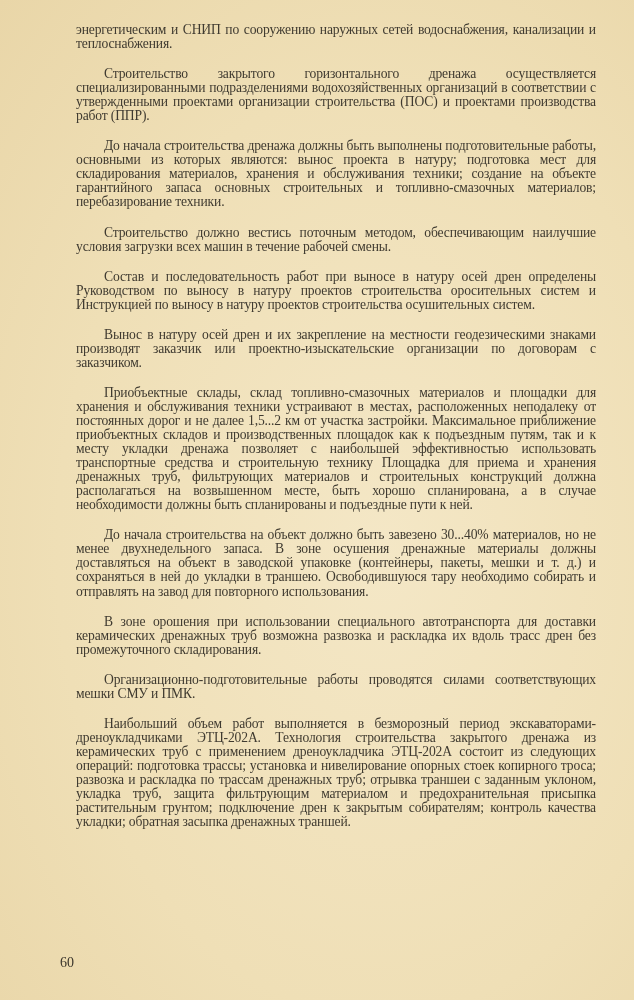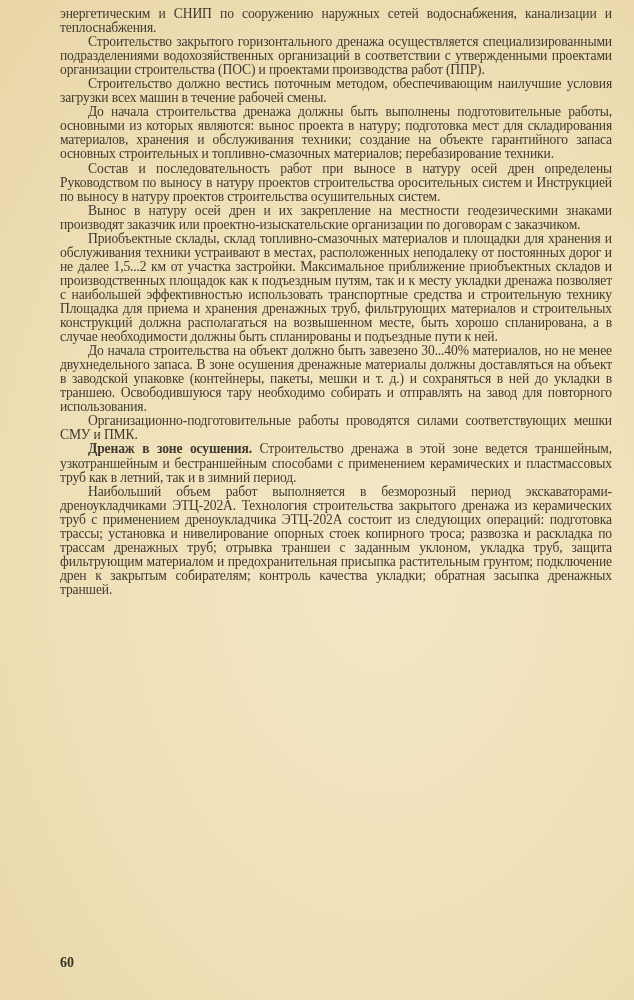--- a/index.html
+++ b/index.html
@@ -11,38 +11,38 @@
     color: #3f3a30;
     position: relative;
   }
   .page {
     position: absolute; left: 60px; top: 7px; width: 552px;
     font-size: 12.3px; line-height: 14.05px;
     text-align: justify; letter-spacing: -0.15px;
     font-family: "Liberation Serif", serif;
     font-size: 13.6px;
   }
-  .page p { margin: 0; text-indent: 28px; }
+  .page p { margin: 16px; text-indent: 28px; }
   .page p.cont { text-indent: 0; }
   .page b { font-weight: bold; }
   .page-number {
     position: absolute; left: 60px; top: 955px;
-    font-family: "Liberation Serif", serif; font-weight: bold; font-size: 14px; color: #3a352b;
+    font-family: "Liberation Serif", serif; font-weight: normal; font-size: 14px; color: #3a352b;
   }
 </style>
 </head>
 <body>
 
 <div class="page">
   <p class="cont">энергетическим и СНИП по сооружению наружных сетей водоснабжения, канализации и теплоснабжения.</p>
   <p>Строительство закрытого горизонтального дренажа осуществляется специализированными подразделениями водохозяйственных организаций в соответствии с утвержденными проектами организации строительства (ПОС) и проектами производства работ (ППР).</p>
+  <p>До начала строительства дренажа должны быть выполнены подготовительные работы, основными из которых являются: вынос проекта в натуру; подготовка мест для складирования материалов, хранения и обслуживания техники; создание на объекте гарантийного запаса основных строительных и топливно-смазочных материалов; перебазирование техники.</p>
   <p>Строительство должно вестись поточным методом, обеспечивающим наилучшие условия загрузки всех машин в течение рабочей смены.</p>
-  <p>До начала строительства дренажа должны быть выполнены подготовительные работы, основными из которых являются: вынос проекта в натуру; подготовка мест для складирования материалов, хранения и обслуживания техники; создание на объекте гарантийного запаса основных строительных и топливно-смазочных материалов; перебазирование техники.</p>
   <p>Состав и последовательность работ при выносе в натуру осей дрен определены Руководством по выносу в натуру проектов строительства оросительных систем и Инструкцией по выносу в натуру проектов строительства осушительных систем.</p>
   <p>Вынос в натуру осей дрен и их закрепление на местности геодезическими знаками производят заказчик или проектно-изыскательские организации по договорам с заказчиком.</p>
   <p>Приобъектные склады, склад топливно-смазочных материалов и площадки для хранения и обслуживания техники устраивают в местах, расположенных неподалеку от постоянных дорог и не далее 1,5...2 км от участка застройки. Максимальное приближение приобъектных складов и производственных площадок как к подъездным путям, так и к месту укладки дренажа позволяет с наибольшей эффективностью использовать транспортные средства и строительную технику Площадка для приема и хранения дренажных труб, фильтрующих материалов и строительных конструкций должна располагаться на возвышенном месте, быть хорошо спланирована, а в случае необходимости должны быть спланированы и подъездные пути к ней.</p>
   <p>До начала строительства на объект должно быть завезено 30...40% материалов, но не менее двухнедельного запаса. В зоне осушения дренажные материалы должны доставляться на объект в заводской упаковке (контейнеры, пакеты, мешки и т. д.) и сохраняться в ней до укладки в траншею. Освободившуюся тару необходимо собирать и отправлять на завод для повторного использования.</p>
+  <p>В зоне орошения при использовании специального автотранспорта для доставки керамических дренажных труб возможна развозка и раскладка их вдоль трасс дрен без промежуточного складирования.</p>
   <p>Организационно-подготовительные работы проводятся силами соответствующих мешки СМУ и ПМК.</p>
-  <p><b>Дренаж в зоне осушения.</b><span> Строительство дренажа в этой зоне ведется траншейным, узкотраншейным и бестраншейным способами с применением керамических и пластмассовых труб как в летний, так и в зимний период.</span></p>
   <p>Наибольший объем работ выполняется в безморозный период экскаваторами-дреноукладчиками ЭТЦ-202А. Технология строительства закрытого дренажа из керамических труб с применением дреноукладчика ЭТЦ-202А состоит из следующих операций: подготовка трассы; установка и нивелирование опорных стоек копирного троса; развозка и раскладка по трассам дренажных труб; отрывка траншеи с заданным уклоном, укладка труб, защита фильтрующим материалом и предохранительная присыпка растительным грунтом; подключение дрен к закрытым собирателям; контроль качества укладки; обратная засыпка дренажных траншей.</p>
 </div>
 
 <div class="page-number">60</div>
 
 </body></html>

